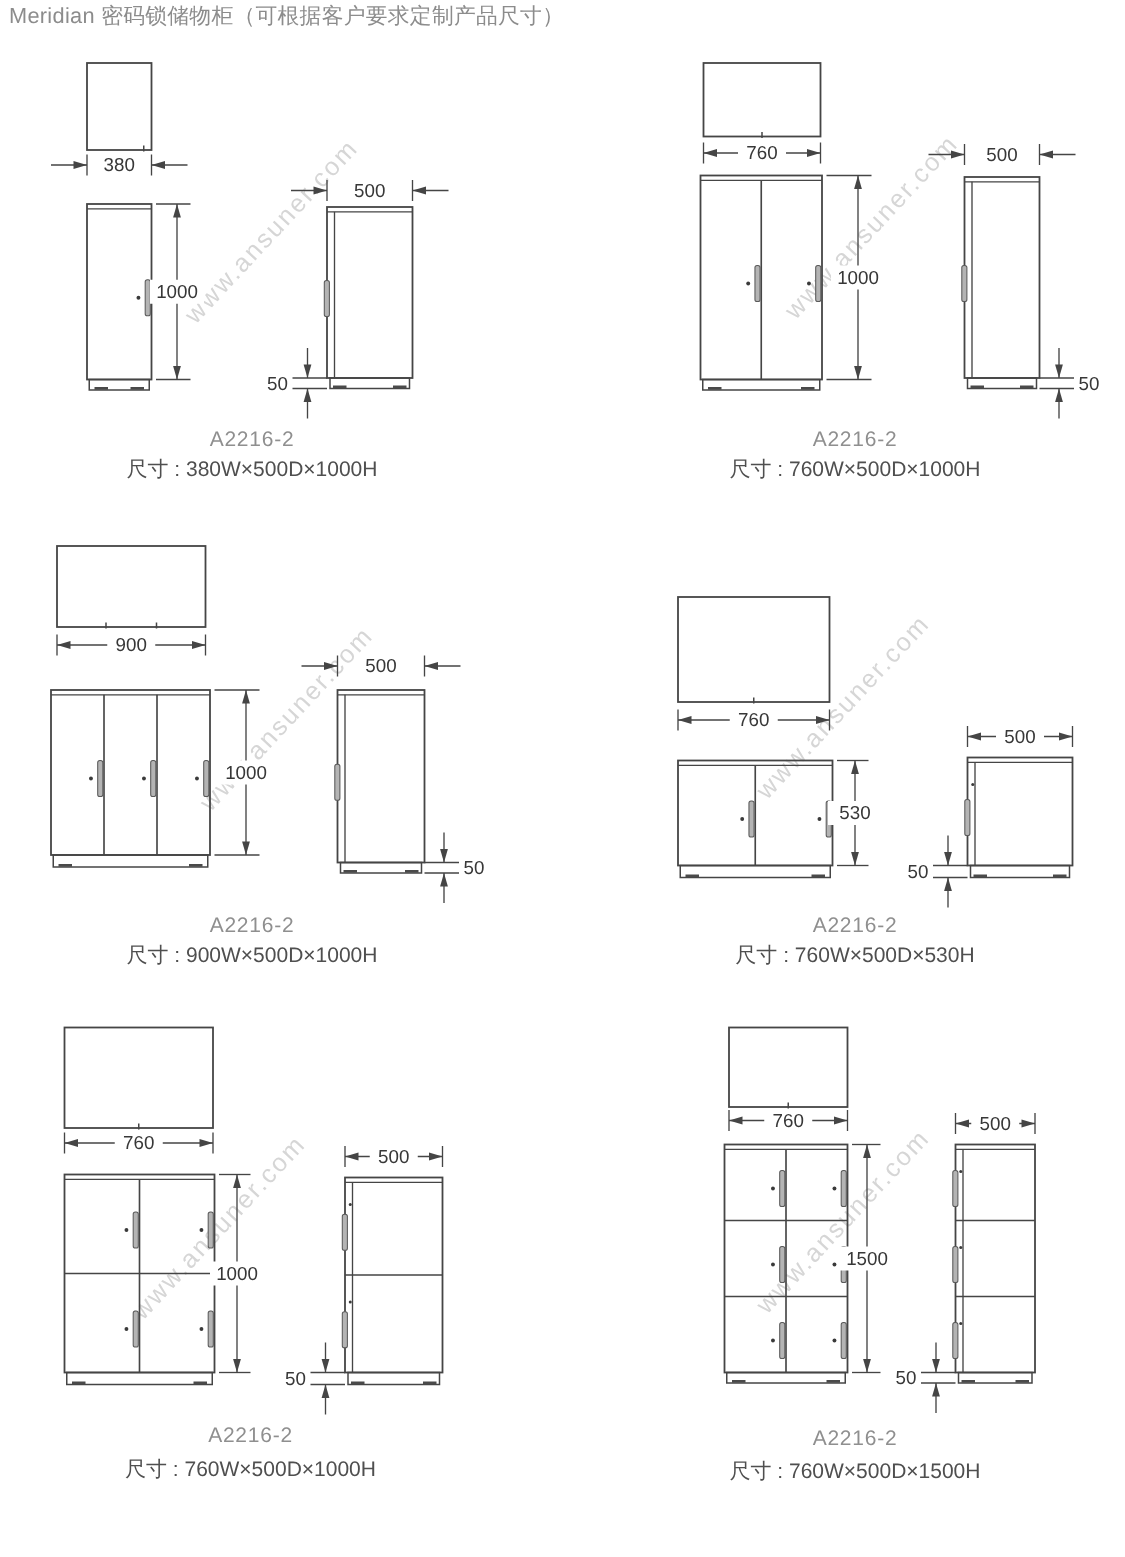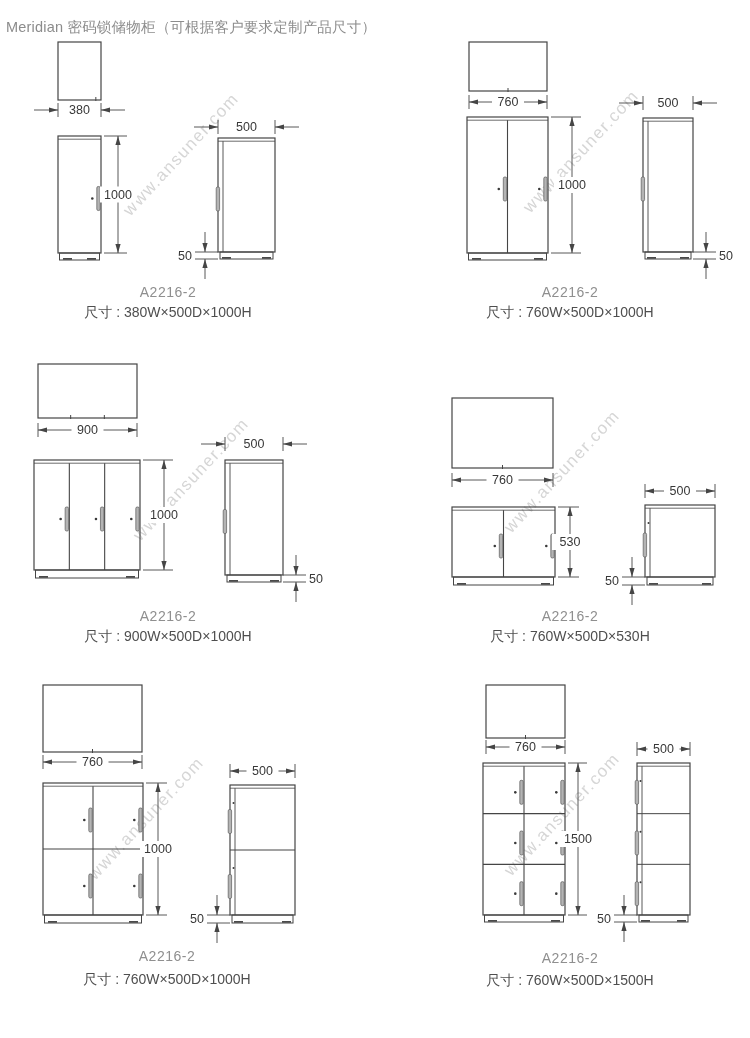--- a/index.html
+++ b/index.html
@@ -1,18 +1,18 @@
 <!DOCTYPE html>
 <html><head>
 <meta charset="utf-8">
 <style>
   html,body{margin:0;padding:0;background:#ffffff;}
   .stage{position:relative;width:750px;height:1038px;background:#ffffff;overflow:hidden;
          font-family:"Liberation Sans",sans-serif;}
-  .title{position:absolute;left:6px;top:18px;font-size:14.5px;color:#8c8c8c;
+  .title{position:absolute;left:6px;top:1px;font-size:14.5px;color:#8c8c8c;
          letter-spacing:0.2px;white-space:nowrap;}
   svg{position:absolute;left:0;top:0;}
   svg text{font-family:"Liberation Sans",sans-serif;}
 </style>
 </head>
 <body>
 
 <div class="stage">
   <div class="title">Meridian 密码锁储物柜（可根据客户要求定制产品尺寸）</div>
   <svg id="drawing" width="750" height="1038" viewBox="0 0 750 1038">

